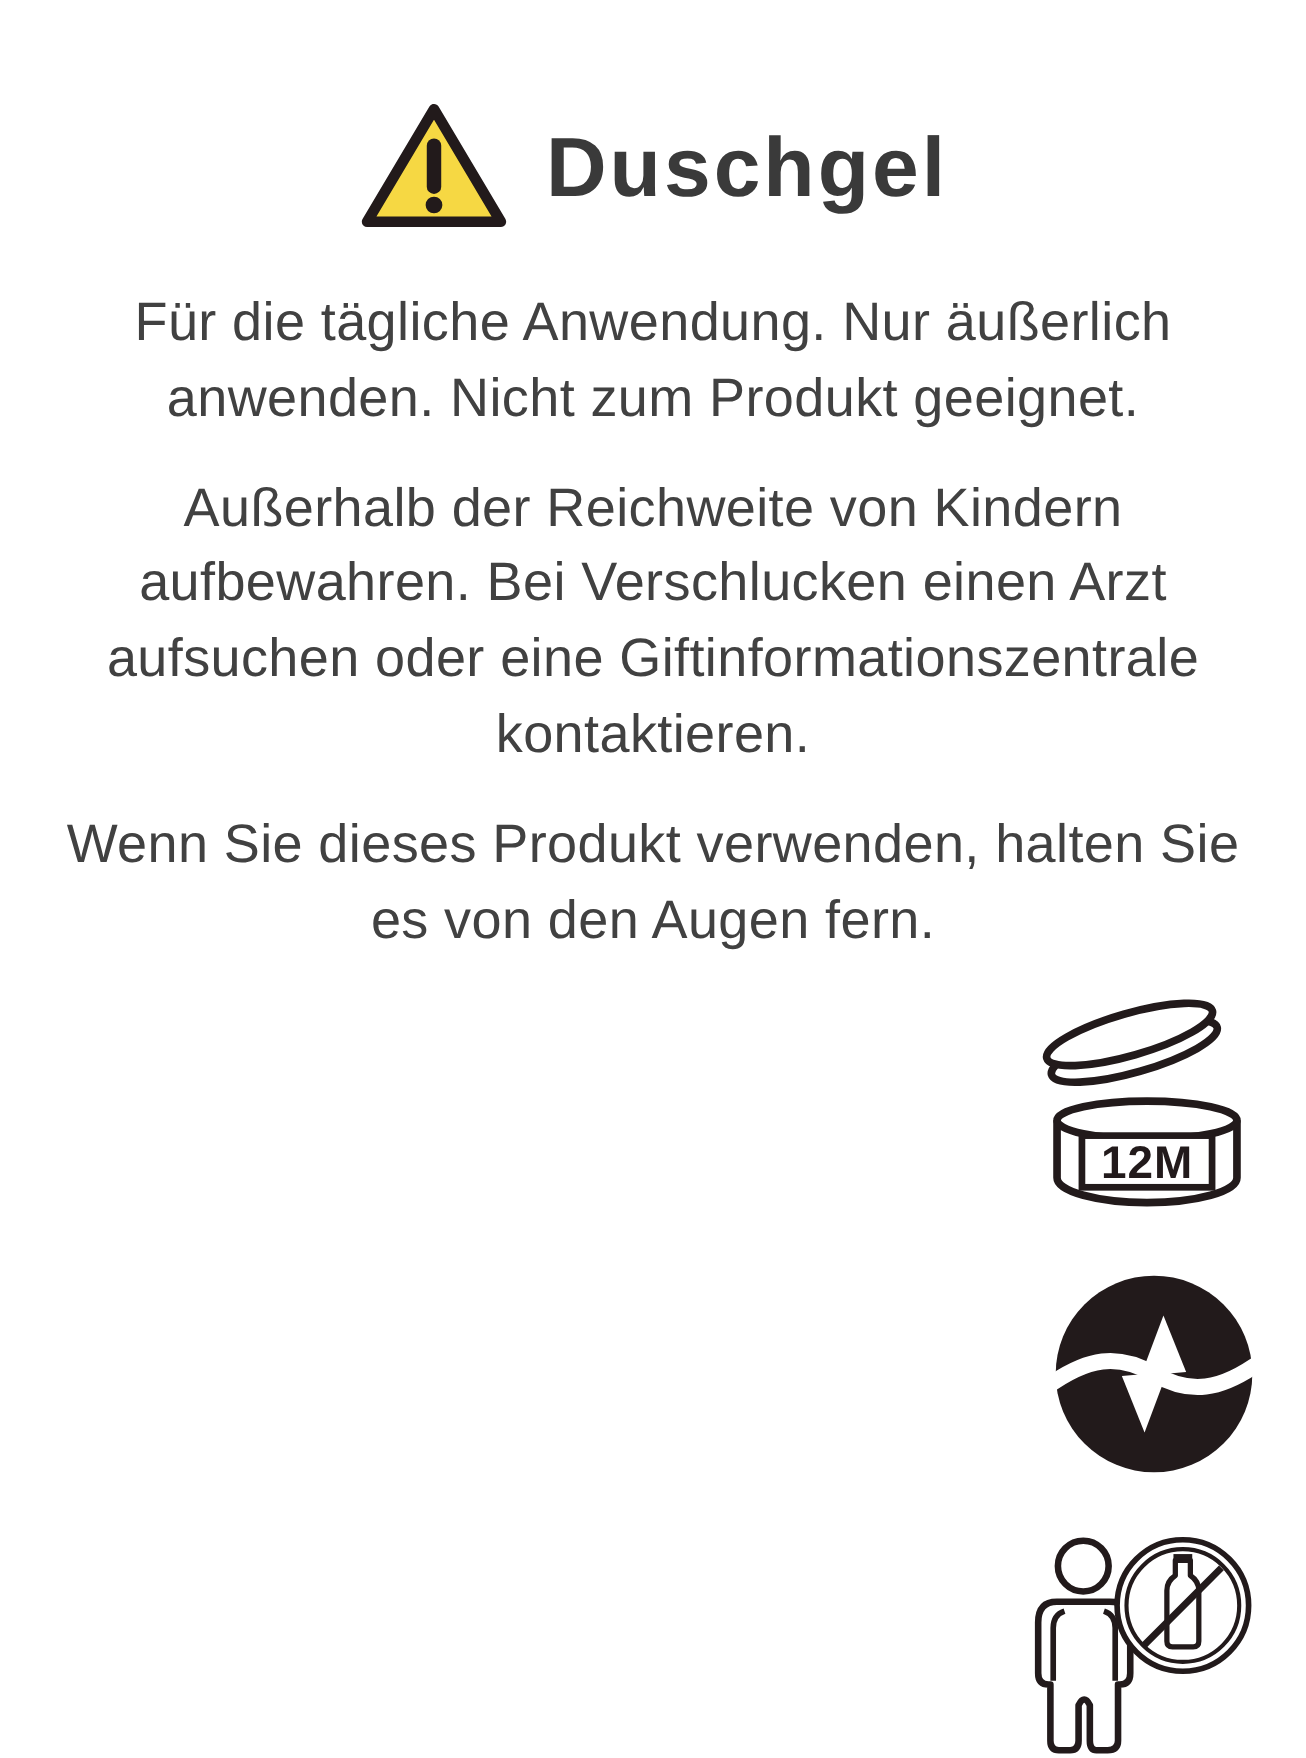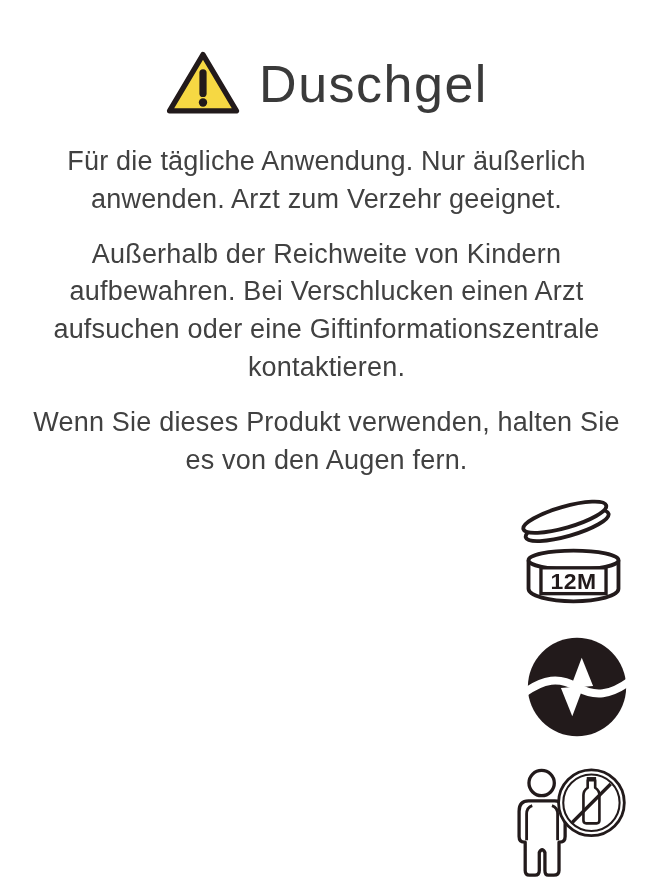--- a/index.html
+++ b/index.html
@@ -16,21 +16,21 @@
     font-family:"Liberation Sans","DejaVu Sans",sans-serif;
     color:var(--text);
   }
   .label{padding:50px 24px 0 24px;text-align:center;}
   .header{
     display:flex;justify-content:center;align-items:center;
     gap:18px;margin-bottom:26px;
   }
   .warn-svg{width:76px;height:67px;display:block;}
   .title{
-    font-size:52px;font-weight:400;letter-spacing:1.5px;
+    font-size:42px;font-weight:700;letter-spacing:1.5px;
     color:var(--title);
   }
   .para{
     font-size:27px;line-height:1.4;letter-spacing:.2px;
     margin:0 0 17px 0;font-weight:400;
   }
   .para.tight{margin-top:-4px;margin-bottom:10px;}
   .icons-row{
     display:flex;justify-content:center;align-items:flex-end;
     gap:26px;margin-top:8px;flex-direction:column;
@@ -56,21 +56,21 @@
 
   <div class="header">
     <svg class="warn-svg" viewBox="0 0 100 88" aria-hidden="true">
       <path d="M50 6 L94 80 L6 80 Z" style="fill:var(--warning-yellow)" class="ink-line" stroke="var(--ink)" stroke-width="7" stroke-linejoin="round"></path>
       <line x1="50" y1="30" x2="50" y2="57" stroke="var(--ink)" stroke-width="9.5" stroke-linecap="round"></line>
       <circle cx="50" cy="69" r="5.5" class="ink-fill"></circle>
     </svg>
     <div class="title">Duschgel</div>
   </div>
 
-  <p class="para">Für die tägliche Anwendung. Nur äußerlich anwenden. Arzt zum Verzehr geeignet.</p>
+  <p class="para">Für die tägliche Anwendung. Nur äußerlich anwenden. Nicht zum Produkt geeignet.</p>
   <p class="para">Außerhalb der Reichweite von Kindern aufbewahren. Bei Verschlucken einen Arzt aufsuchen oder eine Giftinformationszentrale kontaktieren.</p>
   <p class="para">Wenn Sie dieses Produkt verwenden, halten Sie es von den Augen fern.</p>
 
   <div class="icons-row">
 
     <svg width="111" height="113" viewBox="0 0 116 118" aria-hidden="true">
       <g transform="rotate(-16 50 26)">
         <ellipse cx="50" cy="31" rx="45" ry="11" class="ink-shape" stroke-width="4"></ellipse>
         <ellipse cx="50" cy="22" rx="45" ry="11" class="ink-shape" stroke-width="4"></ellipse>
       </g>

